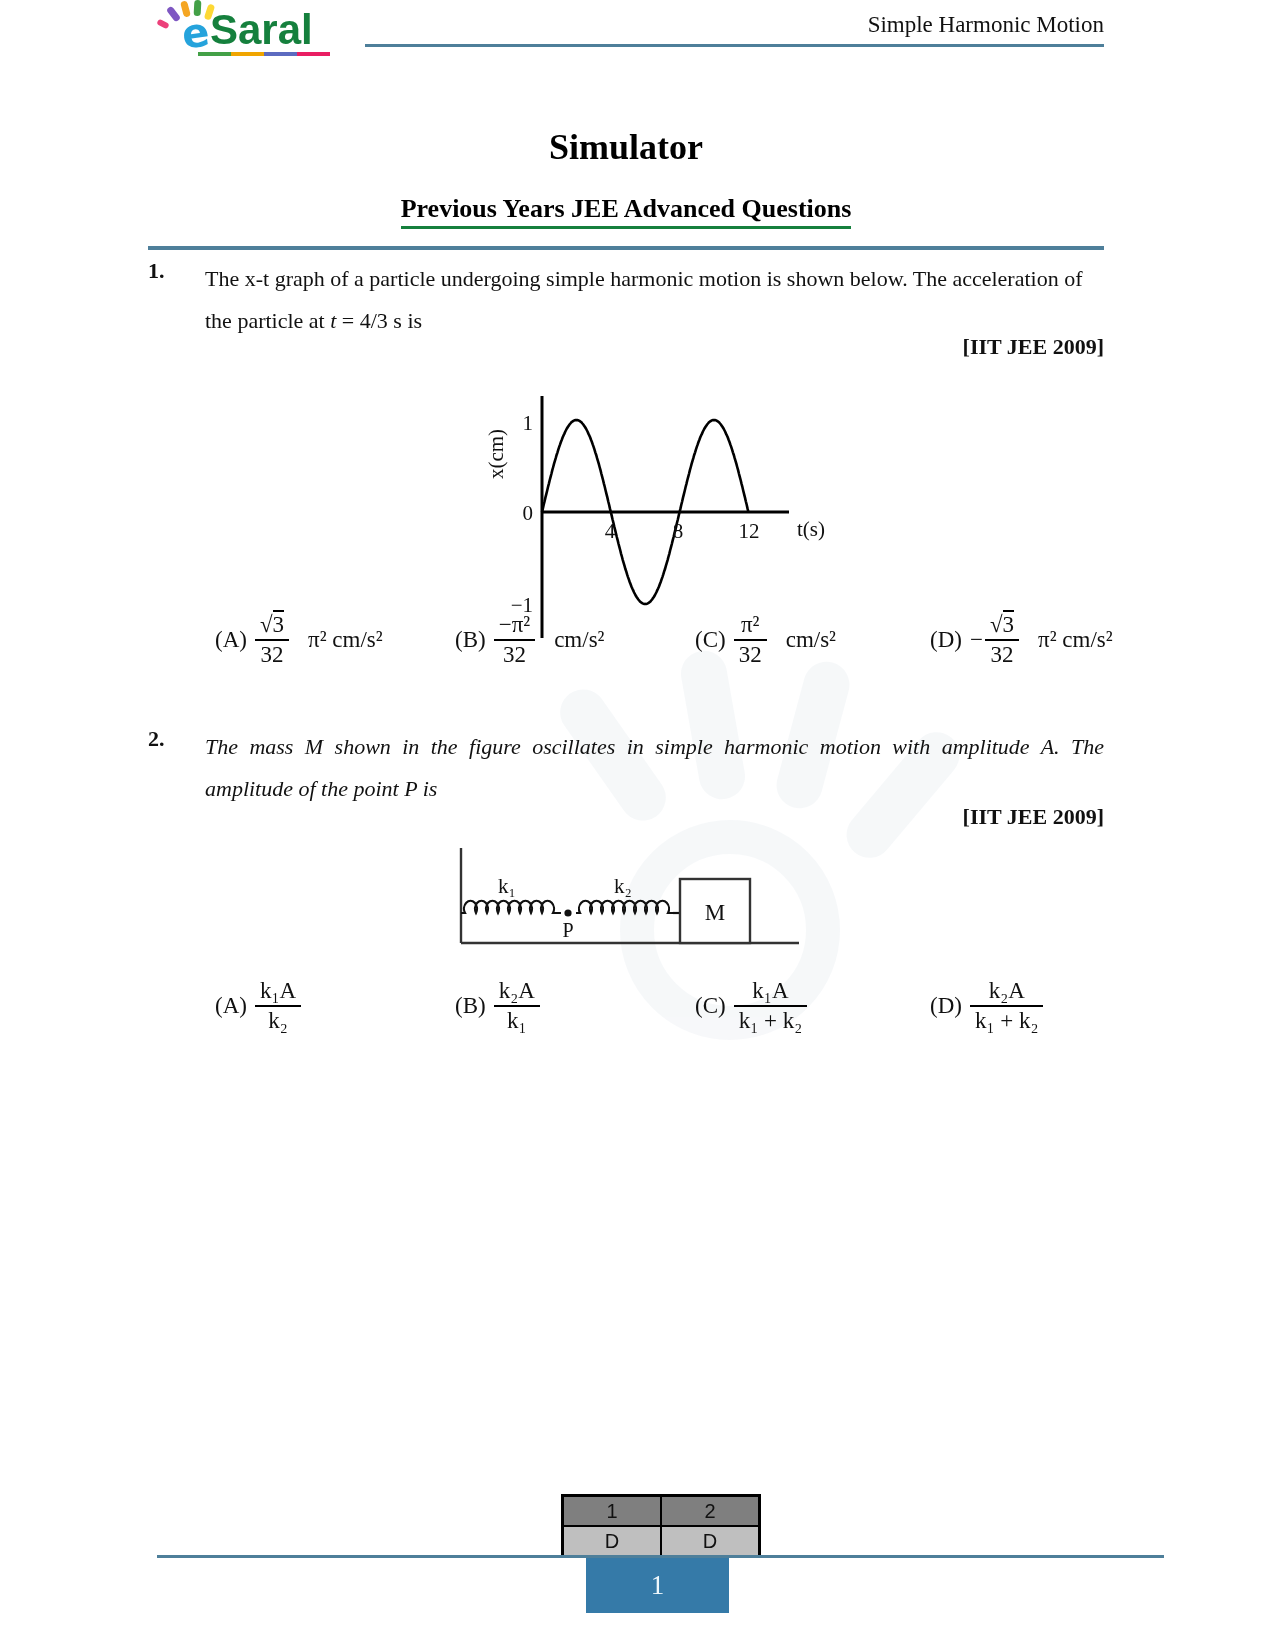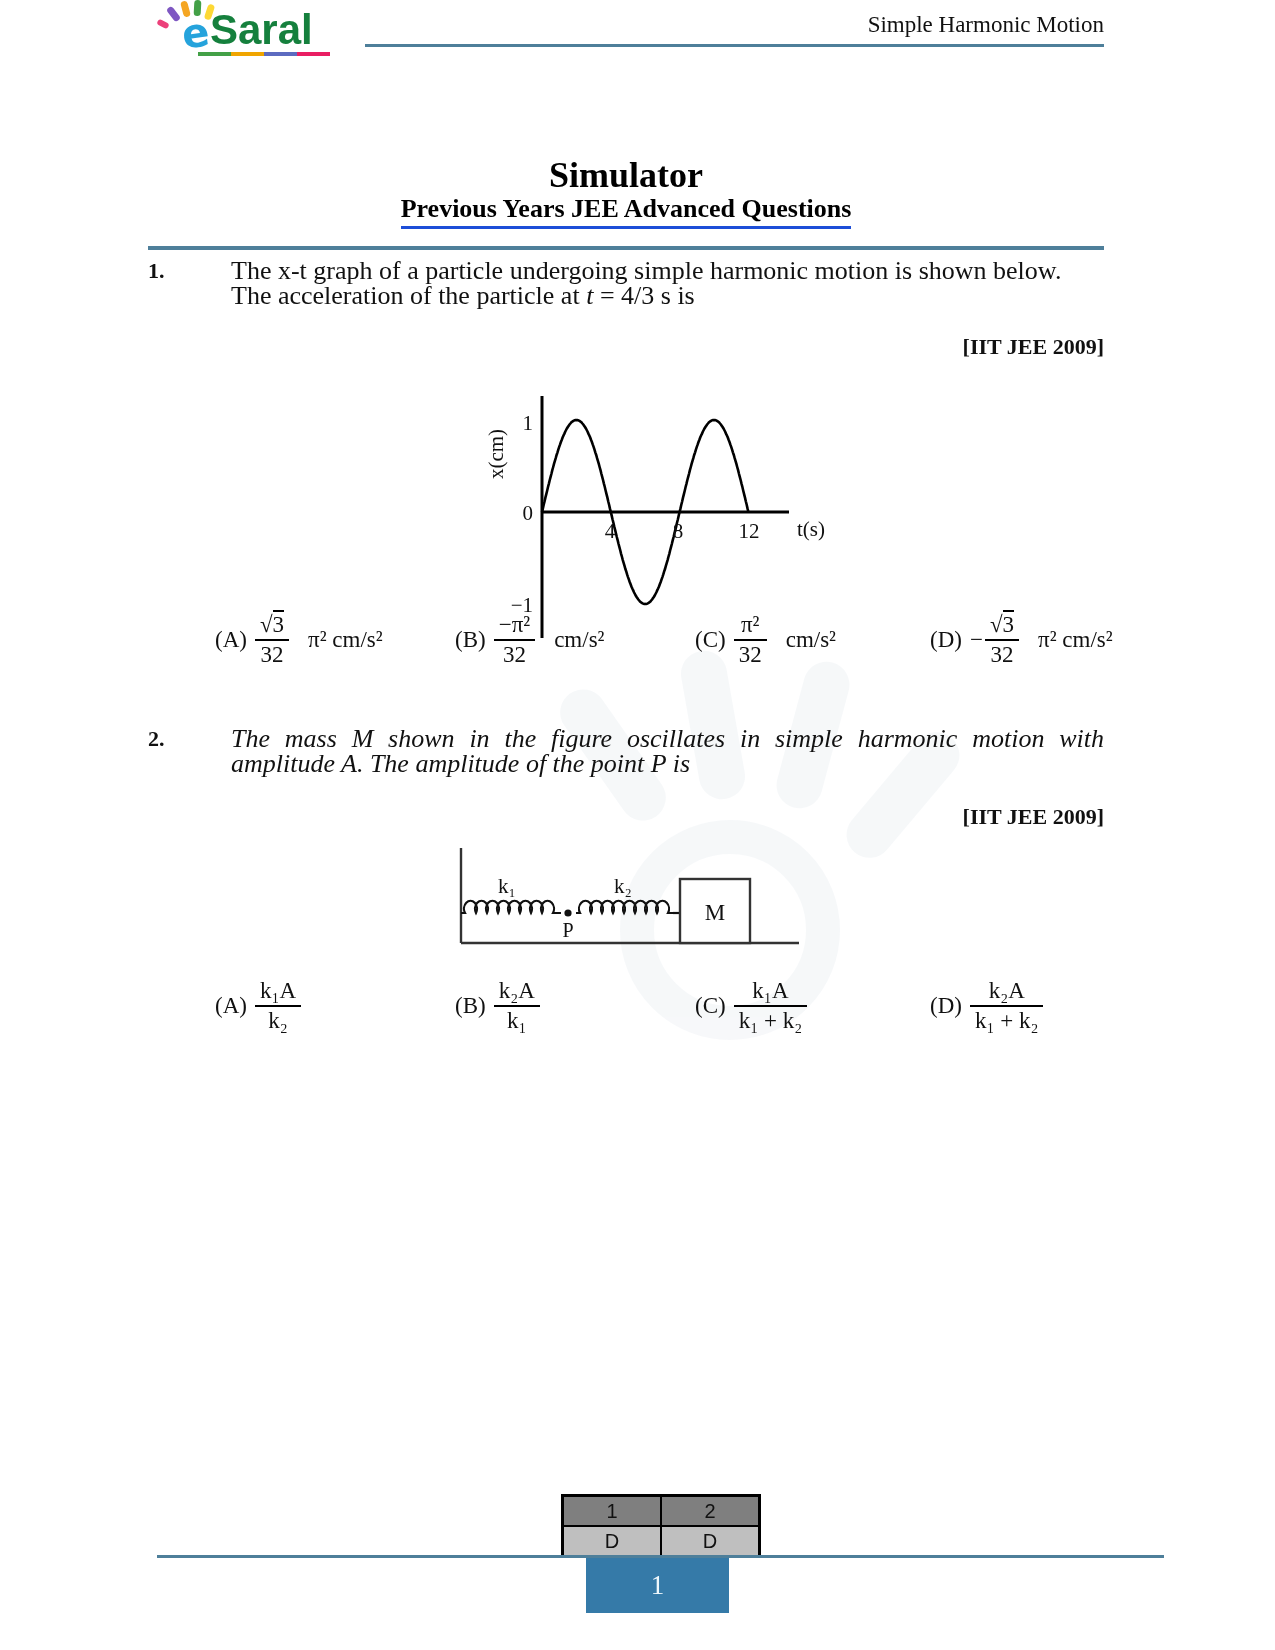--- a/index.html
+++ b/index.html
@@ -34,33 +34,33 @@
   }
   .chapter-title {
     position:absolute; right:171px; top:12px;
     font-size:23px; color:#111;
   }
   .header-rule { position:absolute; left:365px; top:44px; width:739px; height:3px; background:#4e7f9a; }
 
   
   .doc-title {
     position:absolute; left:148px; width:956px; top:126px;
-    text-align:center; font-size:36px; font-weight:bold; color:#000;margin-top:28px;
+    text-align:center; font-size:36px; font-weight:bold; color:#000;
   }
   .doc-subtitle-wrap { position:absolute; left:148px; width:956px; top:194px; text-align:center; }
   .doc-subtitle {
     display:inline-block; font-size:26px; font-weight:bold; color:#000;
-    border-bottom:3px solid #1d4ed8; padding-bottom:2px;
+    border-bottom:3px solid #15803d; padding-bottom:2px;
   }
   .content-rule { position:absolute; left:148px; top:246px; width:956px; height:4px; background:#4e7f9a; }
 
   
   .q-row { position:absolute; left:148px; width:956px; display:flex; }
   .q-num { width:57px; font-weight:bold; font-size:22px; flex:0 0 57px; }
-  .q-text { font-size:26px; line-height:25px; width:899px;margin-left:26px; }
+  .q-text { font-size:22px; line-height:42px; width:899px; }
   .q1-row { top:258px; }
   .q2-row { top:726px; }
   .q2-row .q-text { text-align:justify;font-style:italic; }
   .q-tag { position:absolute; right:171px; font-weight:bold; font-size:22px;margin-top:16px; }
   .q1-tag { top:318px; }
   .q2-tag { top:788px; }
 
   
   .graph-svg  { position:absolute; left:467px; top:384px; }
   .spring-svg { position:absolute; left:455px; top:845px; }

